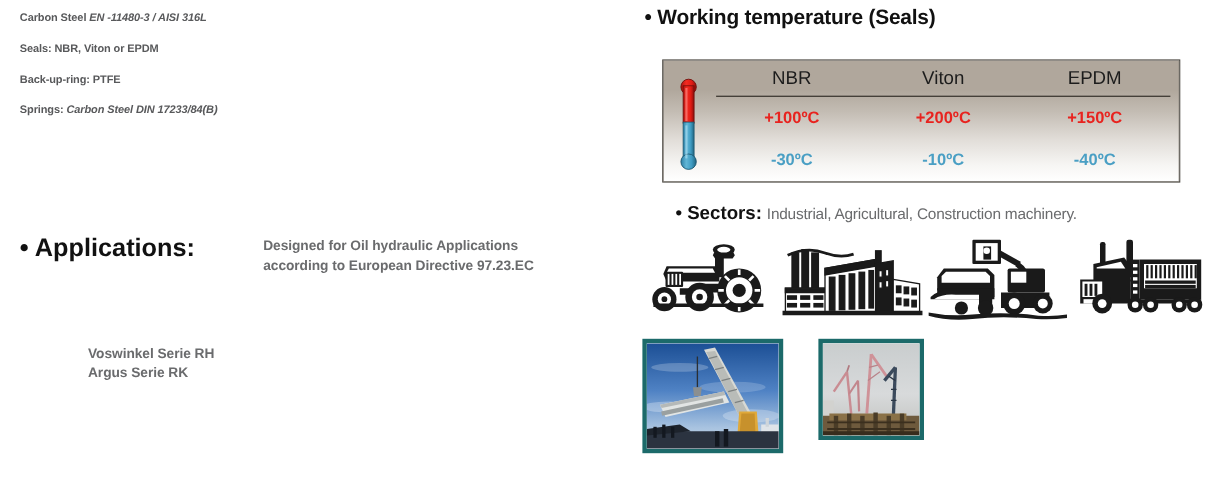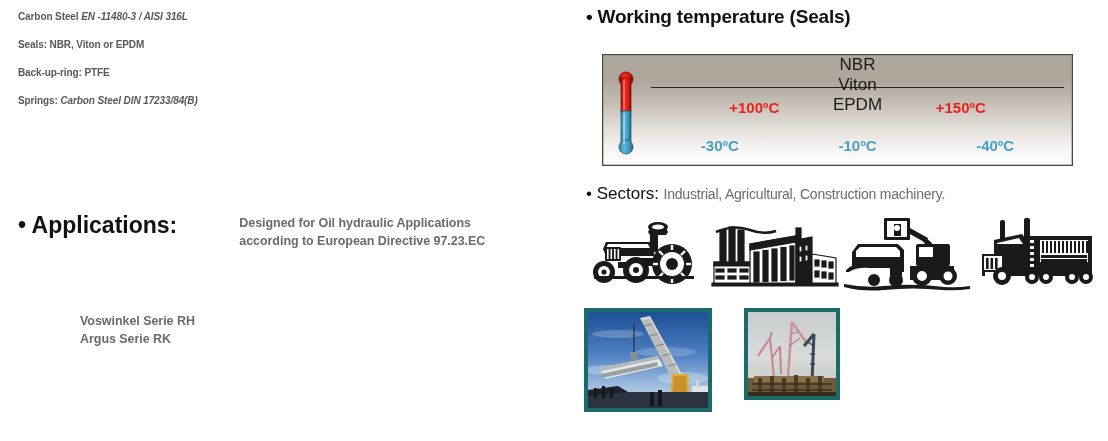--- a/index.html
+++ b/index.html
@@ -54,34 +54,33 @@
   }
   #thermometer{
     position:absolute;left:14px;top:16px;width:18px;height:84px;
   }
   .temp-grid{
     position:absolute;left:48px;top:0;right:8px;bottom:0;
   }
   .temp-head-row{
     display:flex;height:32px;align-items:center;
     border-bottom:1.6px solid #2a2620;
-    flex-direction:column;
   }
   .temp-head-row div{
     flex:1;text-align:center;font-size:17px;color:#1c1c1c;
     font-family:"Liberation Sans","DejaVu Sans",sans-serif;
   }
   .temp-row{display:flex;align-items:center;height:38px;}
   .temp-row div{flex:1;text-align:center;font-size:15px;font-weight:bold;}
   .temp-hot div{color:#e8231f;}
   .temp-cold div{color:#4a9fc4;font-weight:bold;}
 
   
   #sectors-line{position:absolute;left:586px;top:184px;}
-  #sectors-line .s-lbl{font-size:17px;font-weight:normal;color:#111111;}
+  #sectors-line .s-lbl{font-size:17px;font-weight:bold;color:#111111;margin-left:28px;}
   #sectors-line .s-val{font-size:14px;font-weight:normal;color:#6a6b6d;letter-spacing:-0.2px;}
 
   
   #machinery-strip{position:absolute;left:586px;top:214px;width:516px;height:88px;}
   .mach{position:absolute;top:0;}
   #mach-tractor{left:2px;}
   #mach-factory{left:124px;}
   #mach-harvester{left:258px;}
   #mach-truck{left:390px;}
 
@@ -168,20 +167,21 @@
     </svg>
 
     <div class="temp-grid">
       <div class="temp-head-row">
         <div>NBR</div>
         <div>Viton</div>
         <div>EPDM</div>
       </div>
       <div class="temp-row temp-hot">
         <div>+100ºC</div>
+        <div>+200ºC</div>
         <div>+150ºC</div>
       </div>
       <div class="temp-row temp-cold">
         <div>-30ºC</div>
         <div>-10ºC</div>
         <div>-40ºC</div>
       </div>
     </div>
   </div>
 

